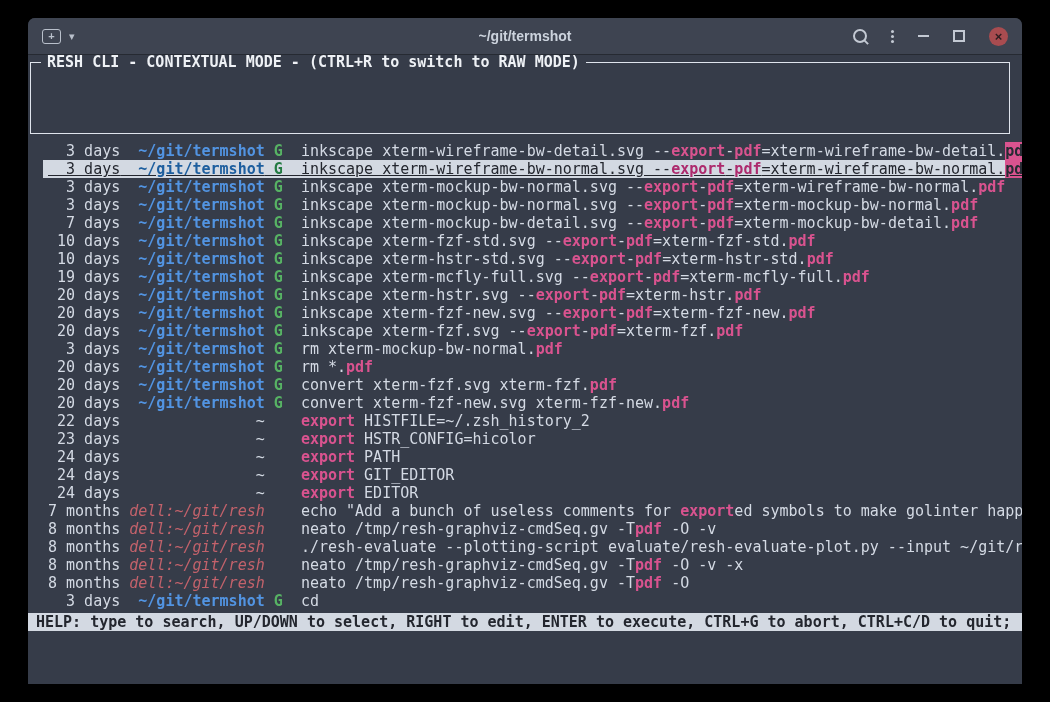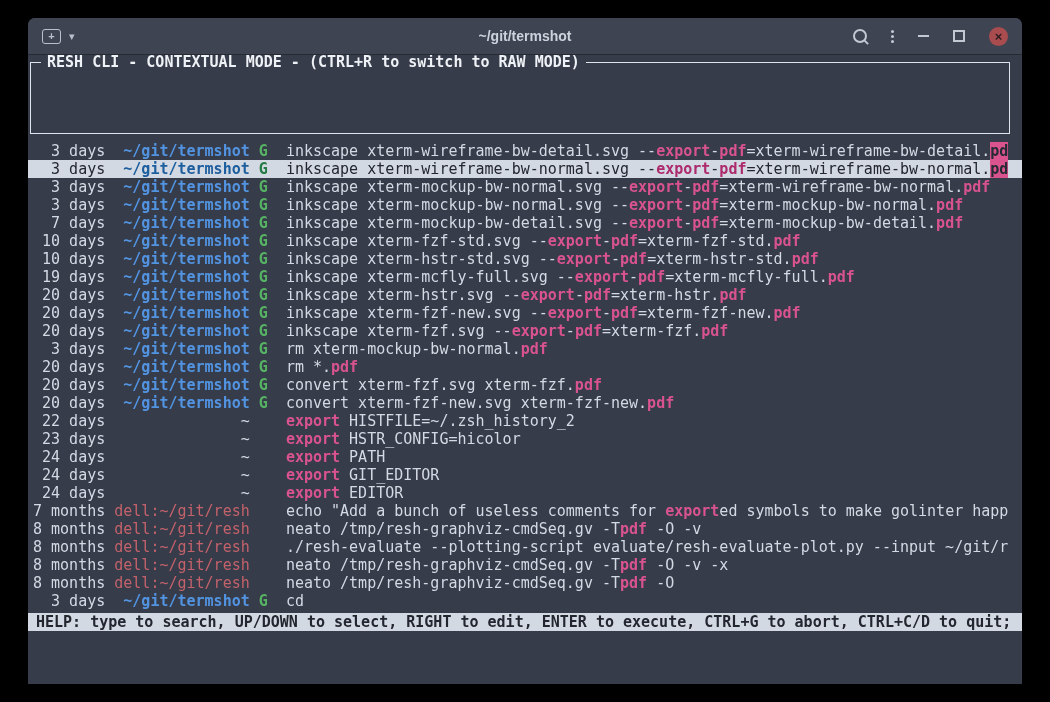--- a/index.html
+++ b/index.html
@@ -37,27 +37,27 @@
               position:relative;padding:9px 4px 7px 3px;}
   .prompt-title{position:absolute;top:-10px;left:10px;background:var(--terminal-bg,#363c49);
                 padding:0 6px;font-weight:bold;color:#eef1f5;}
   .prompt-input{height:18px;}
   .cursor{display:inline-block;width:9px;height:15px;background:var(--text,#d4dae4);
           vertical-align:-2px;}
   .col-header{margin:9px 0 4px 5px;font-weight:bold;color:#eef1f5;height:18px;}
   .col-header .pad{display:inline-block;width:4ch;}
   .col-header .ul{text-decoration:underline;text-underline-offset:3px;}
   .rows{flex:0 0 auto;}
-  .row{height:18px;overflow:hidden;padding-left:5px;}
+  .row{height:18px;overflow:hidden;padding-left:5px;margin-left:15px;}
   .row .host.blue{color:var(--blue,#5294e2);font-weight:bold;}
-  .row .host.red{color:var(--red,#c3626b);}
+  .row .host.red{color:var(--red,#c3626b);font-style:italic;}
   .row .flag{color:var(--green,#57b364);font-weight:bold;}
   .m{color:var(--magenta,#d9538f);font-weight:bold;}
   .mi{background:var(--magenta,#d9538f);color:#262b33;font-weight:bold;}
-  .row.selected{background:var(--selection-bg,#d3d9e2);color:var(--selection-text,#23262e);}
+  .row.selected{background:var(--selection-bg,#d3d9e2);color:var(--selection-text,#23262e);text-decoration:underline;}
   .row.selected .host.blue{color:#1d5e9e;}
   .row.selected .flag{color:#237a42;}
   .row.selected .m{color:#ad2a6d;}
   .row.selected .mi{background:var(--magenta,#d9538f);color:#262b33;}
   .help{margin-top:3px;background:var(--selection-bg,#d3d9e2);color:var(--selection-text,#23262e);
         font-weight:bold;height:18px;overflow:hidden;padding-left:8px;}
 </style>
 </head>
 <body>
 

